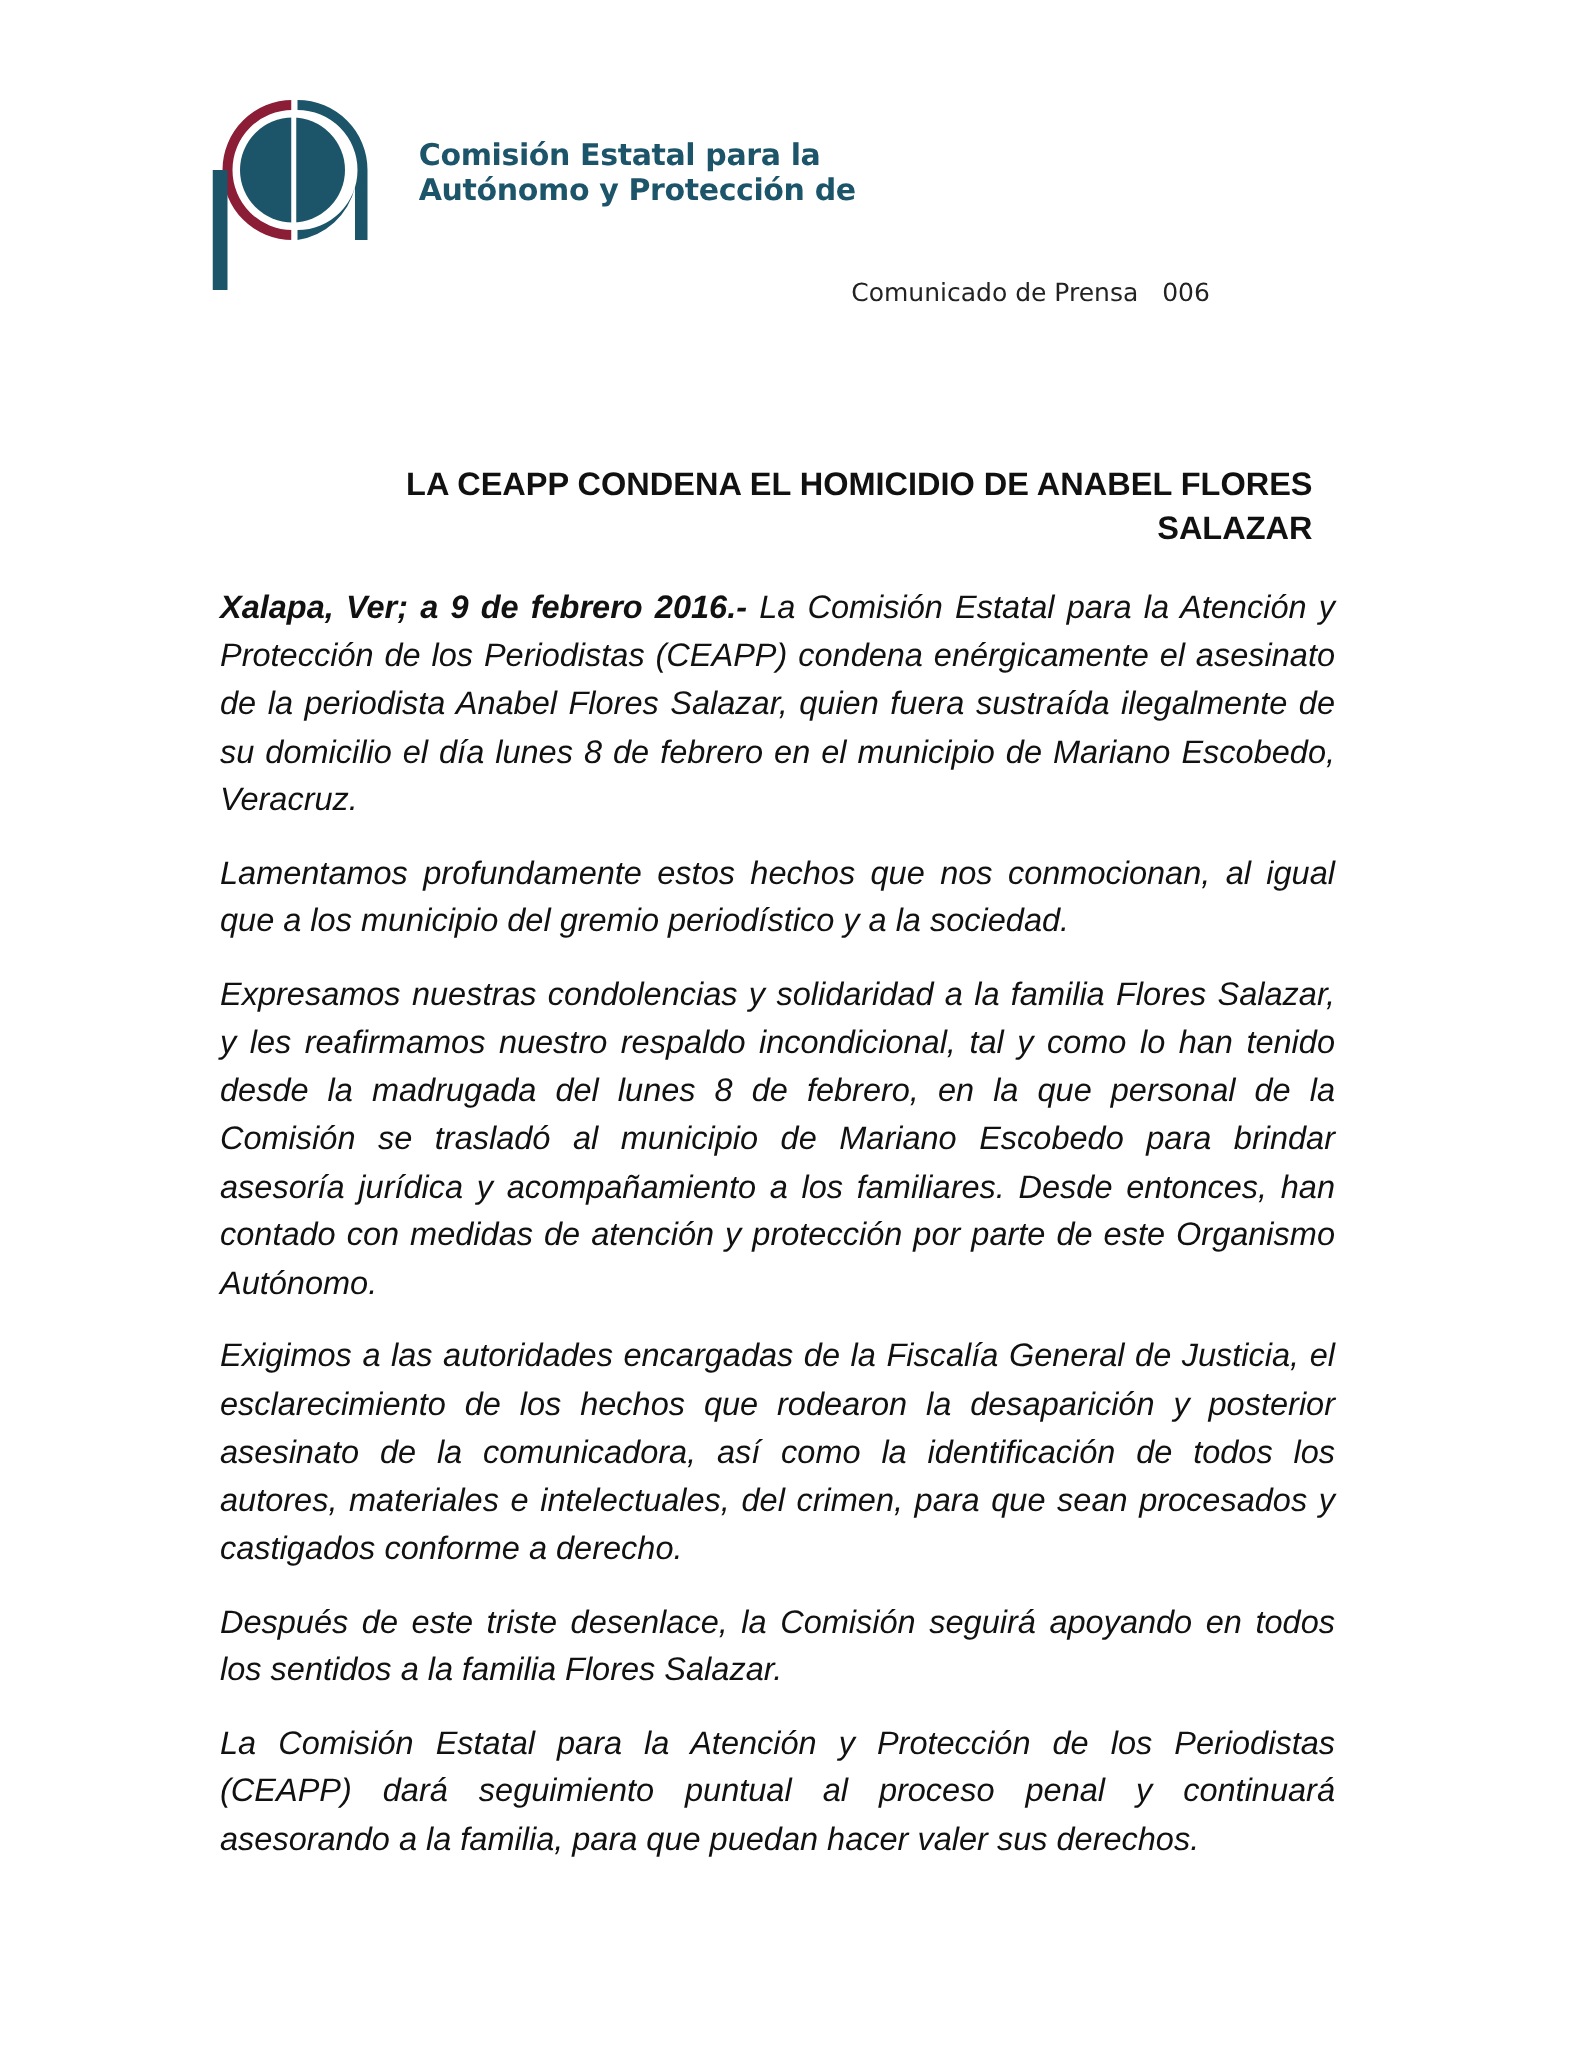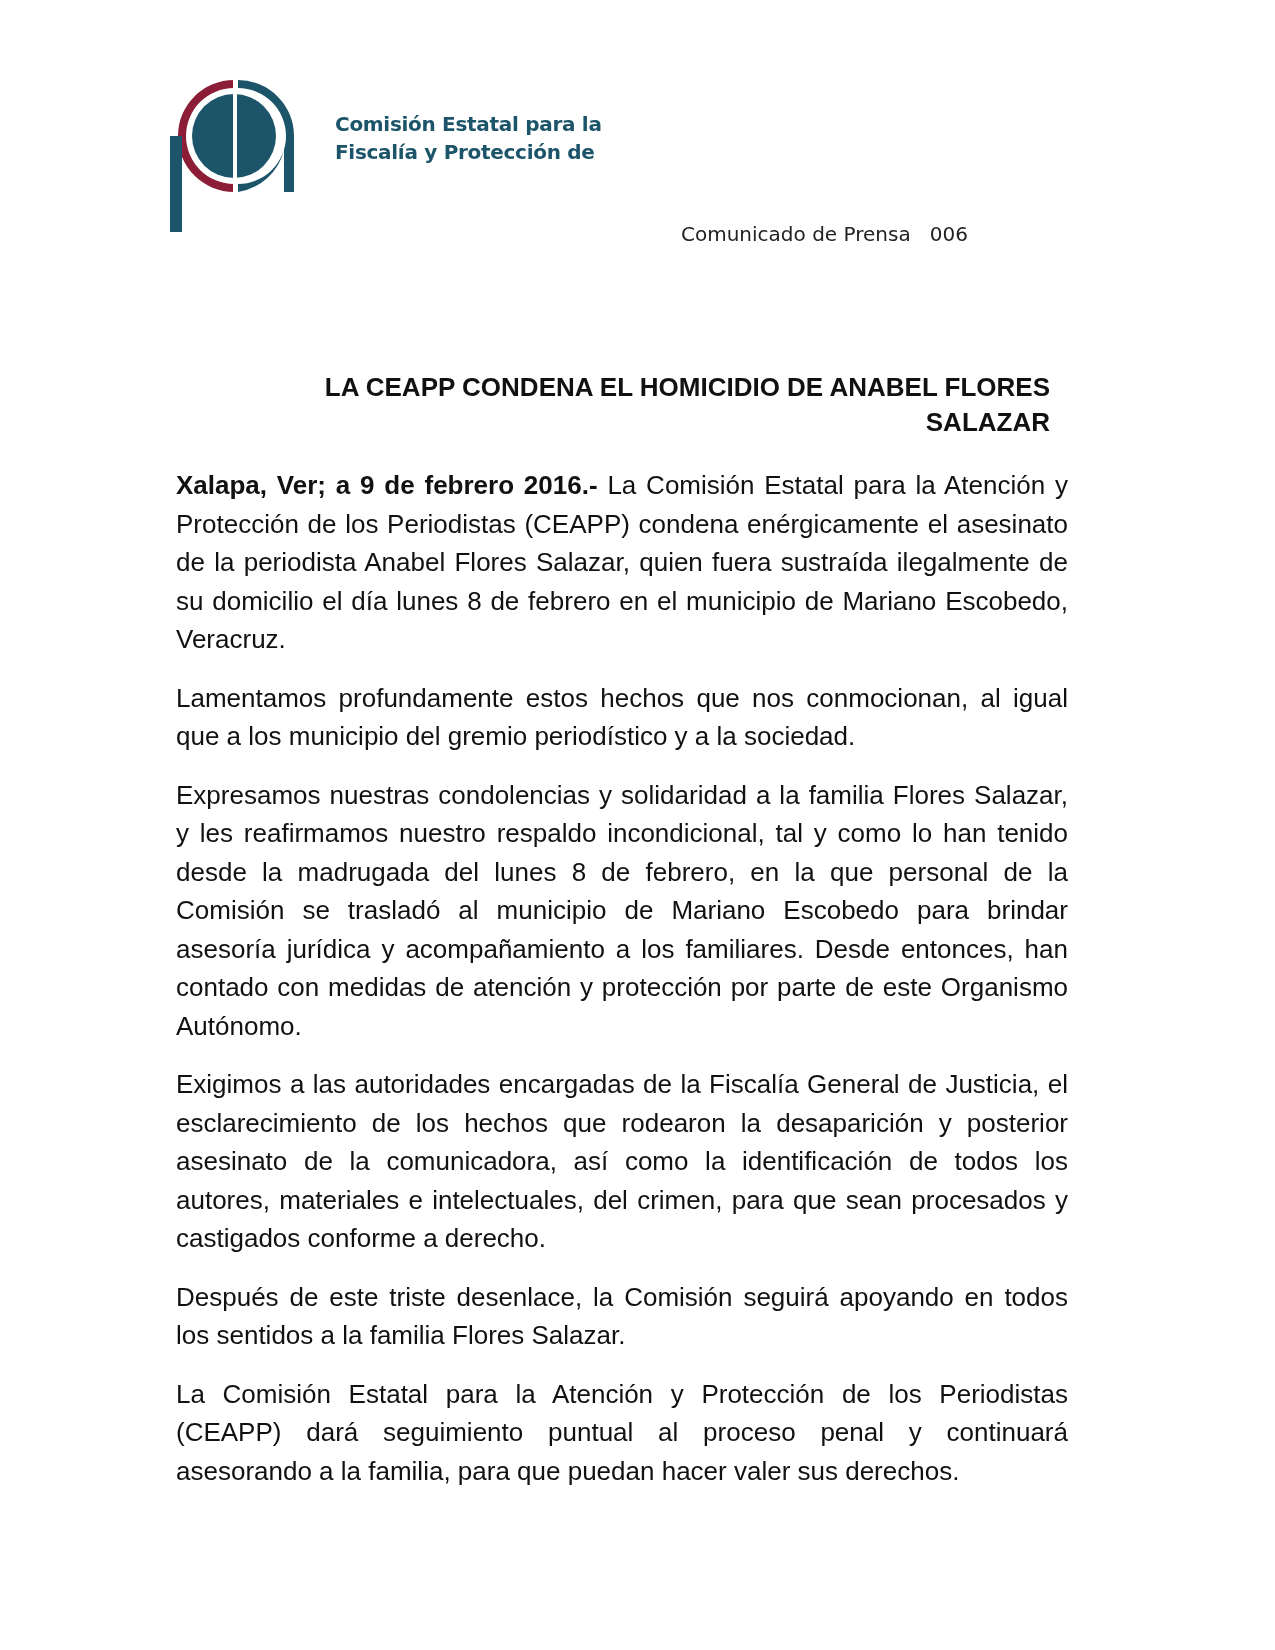--- a/index.html
+++ b/index.html
@@ -1,44 +1,44 @@
 <!DOCTYPE html>
 <html><head>
   <meta charset="utf-8">
   <style>
     html, body { margin: 0; padding: 0; background: #ffffff; }
     body { width: 1275px; height: 1650px; position: relative; overflow: hidden; font-family: "Liberation Sans", sans-serif; color: #111; }
     .logo { position: absolute; left: 170px; top: 72px; width: 125px; height: 160px; }
-    .org-name { position: absolute; left: 335px; top: 110px; font-family: "DejaVu Sans", sans-serif; font-weight: bold; font-size: 20px; line-height: 28px; color: #1c5469; letter-spacing: -0.3px; }
+    .org-name { position: absolute; left: 335px; top: 110px; font-family: "DejaVu Sans", sans-serif; font-weight: bold; font-size: 24px; line-height: 28px; color: #1c5469; letter-spacing: -0.3px; }
     .org-name div { white-space: nowrap; }
     .release { position: absolute; left: 681px; top: 222px; font-family: "DejaVu Sans", sans-serif; font-size: 20px; color: #222; white-space: pre; }
     .title { position: absolute; left: 170px; width: 880px; top: 370px; text-align: right; font-weight: bold; font-size: 26px; line-height: 35px; }
     .body { position: absolute; left: 176px; width: 910px; top: 466px; font-size: 26px; line-height: 38.5px; }
-    .body p { margin: 0 18px 20px 0; text-align: justify; }
+    .body p { margin: 0 18px 20px 0; text-align: justify; font-style: italic; }
     .lead { font-weight: bold; }
   </style>
 </head>
 <body>
 
 <svg class="logo" viewBox="0 0 125 160">
 
   <path d="M 64 8 A 56 56 0 0 0 64 120 L 64 112 A 48 48 0 0 1 64 16 Z" fill="#8c1d36"></path>
 
   <path d="M 68 8 A 56 56 0 0 1 124 64 L 124 120 L 114 120 L 114 78 A 56 56 0 0 1 68 120 L 68 112 A 48 48 0 0 0 68 16 Z" fill="#1c5469"></path>
 
   <circle cx="64" cy="64" r="42" fill="#1c5469"></circle>
 
   <rect x="0" y="64" width="12" height="96" fill="#1c5469"></rect>
 
   <rect x="63" y="0" width="4" height="124" fill="#ffffff"></rect>
 </svg>
 
 <div class="org-name">
   <div>Comisión Estatal para la</div>
-  <div>Fiscalía y Protección de</div>
+  <div>Autónomo y Protección de</div>
 </div>
 
 <div class="release">Comunicado de Prensa   006</div>
 
 <div class="title">
   <div>LA CEAPP CONDENA EL HOMICIDIO DE ANABEL FLORES</div>
   <div>SALAZAR</div>
 </div>
 
 <div class="body">

